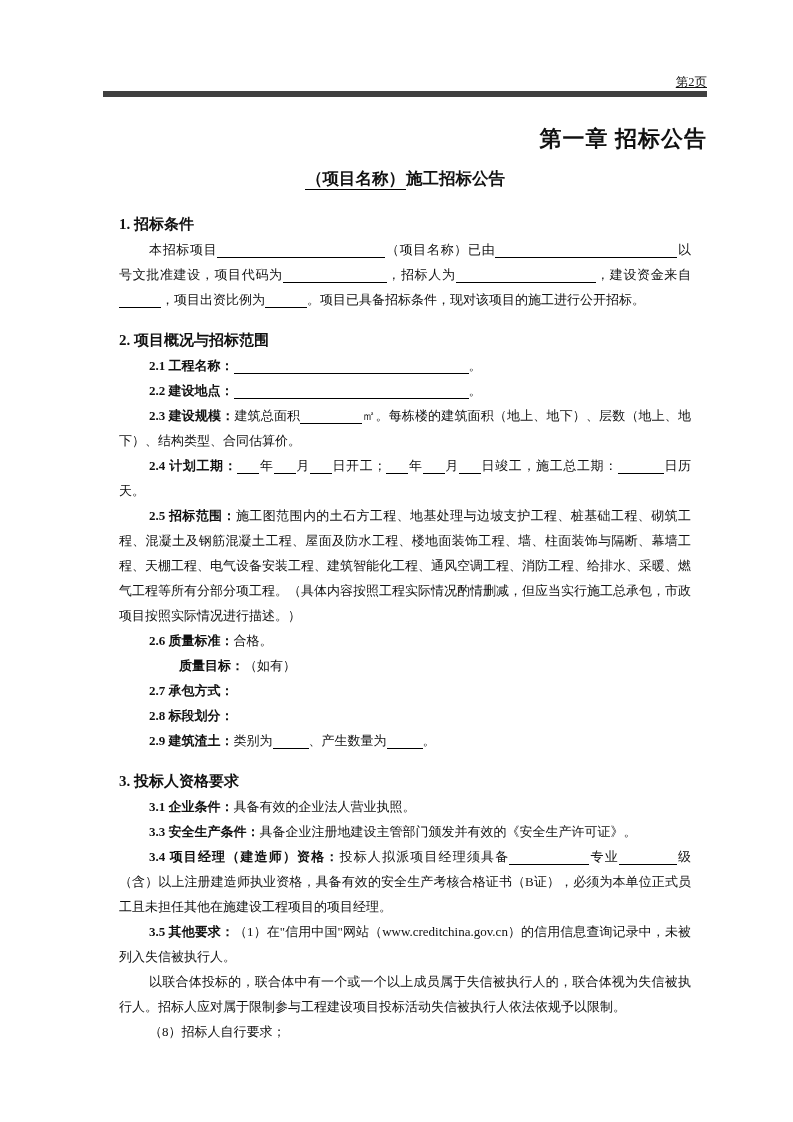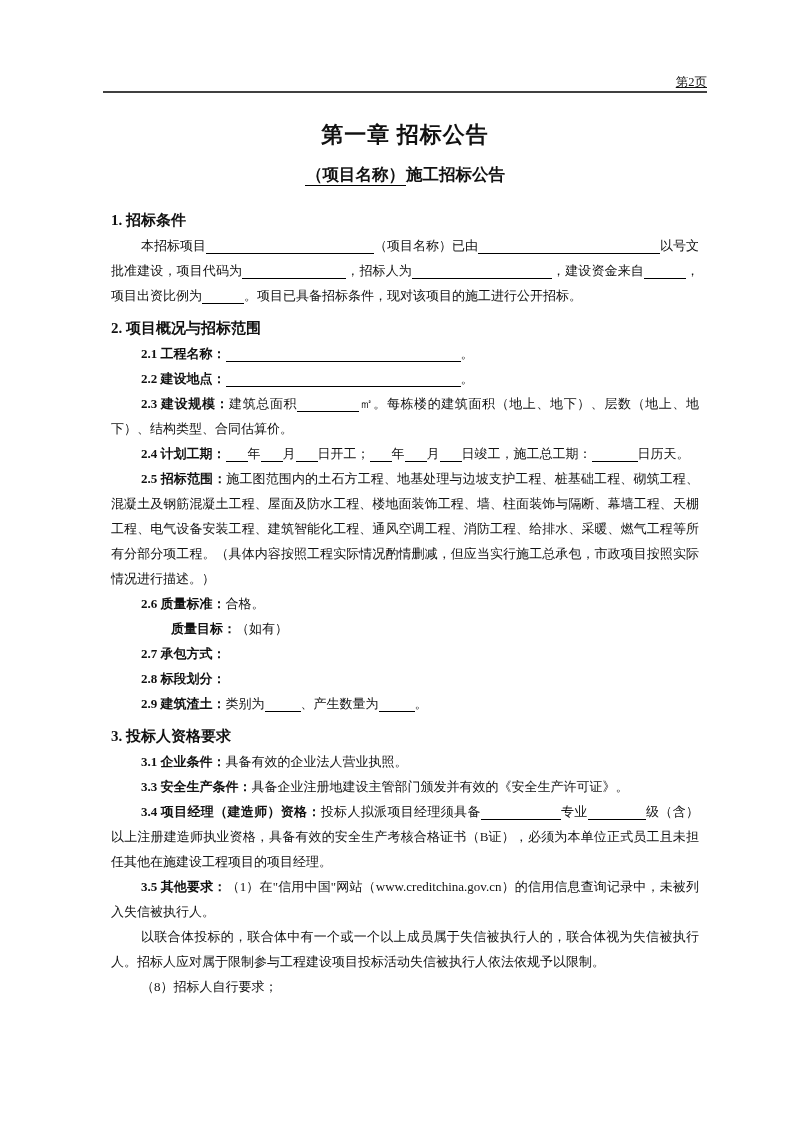--- a/index.html
+++ b/index.html
@@ -12,38 +12,38 @@
     overflow:hidden;
   }
   .content{
     position:absolute;left:103px;top:0;width:604px;
   }
   .hdr{
     margin-top:75px;
     text-align:right;
     font-size:12.5px;line-height:15px;
     padding-bottom:1px;
-    border-bottom:2px solid #404040;
+    border-bottom:6px solid #404040;
   }
   .hdr .pagenum{text-decoration:underline;}
   .doc-title{
     margin-top:27px;
-    text-align:center;
+    text-align:right;
     font-size:22px;line-height:30px;
     font-weight:700;
     letter-spacing:1px;
   }
   .doc-subtitle{
     margin-top:13px;margin-bottom:21px;
     text-align:center;
     font-size:16.5px;line-height:24px;
     font-weight:700;
   }
   .doc-subtitle .u{border-bottom:1.5px solid #000;padding:0 1px 1px 1px;}
-  .section{margin:8px;}
+  .section{margin:16px;}
   .sec-heading{
     font-size:15px;line-height:25px;
     font-weight:700;
   }
   p.para{
     margin:0;
     font-size:13px;line-height:25px;
     text-align:justify;
   }
   p.i1{text-indent:30px;}

